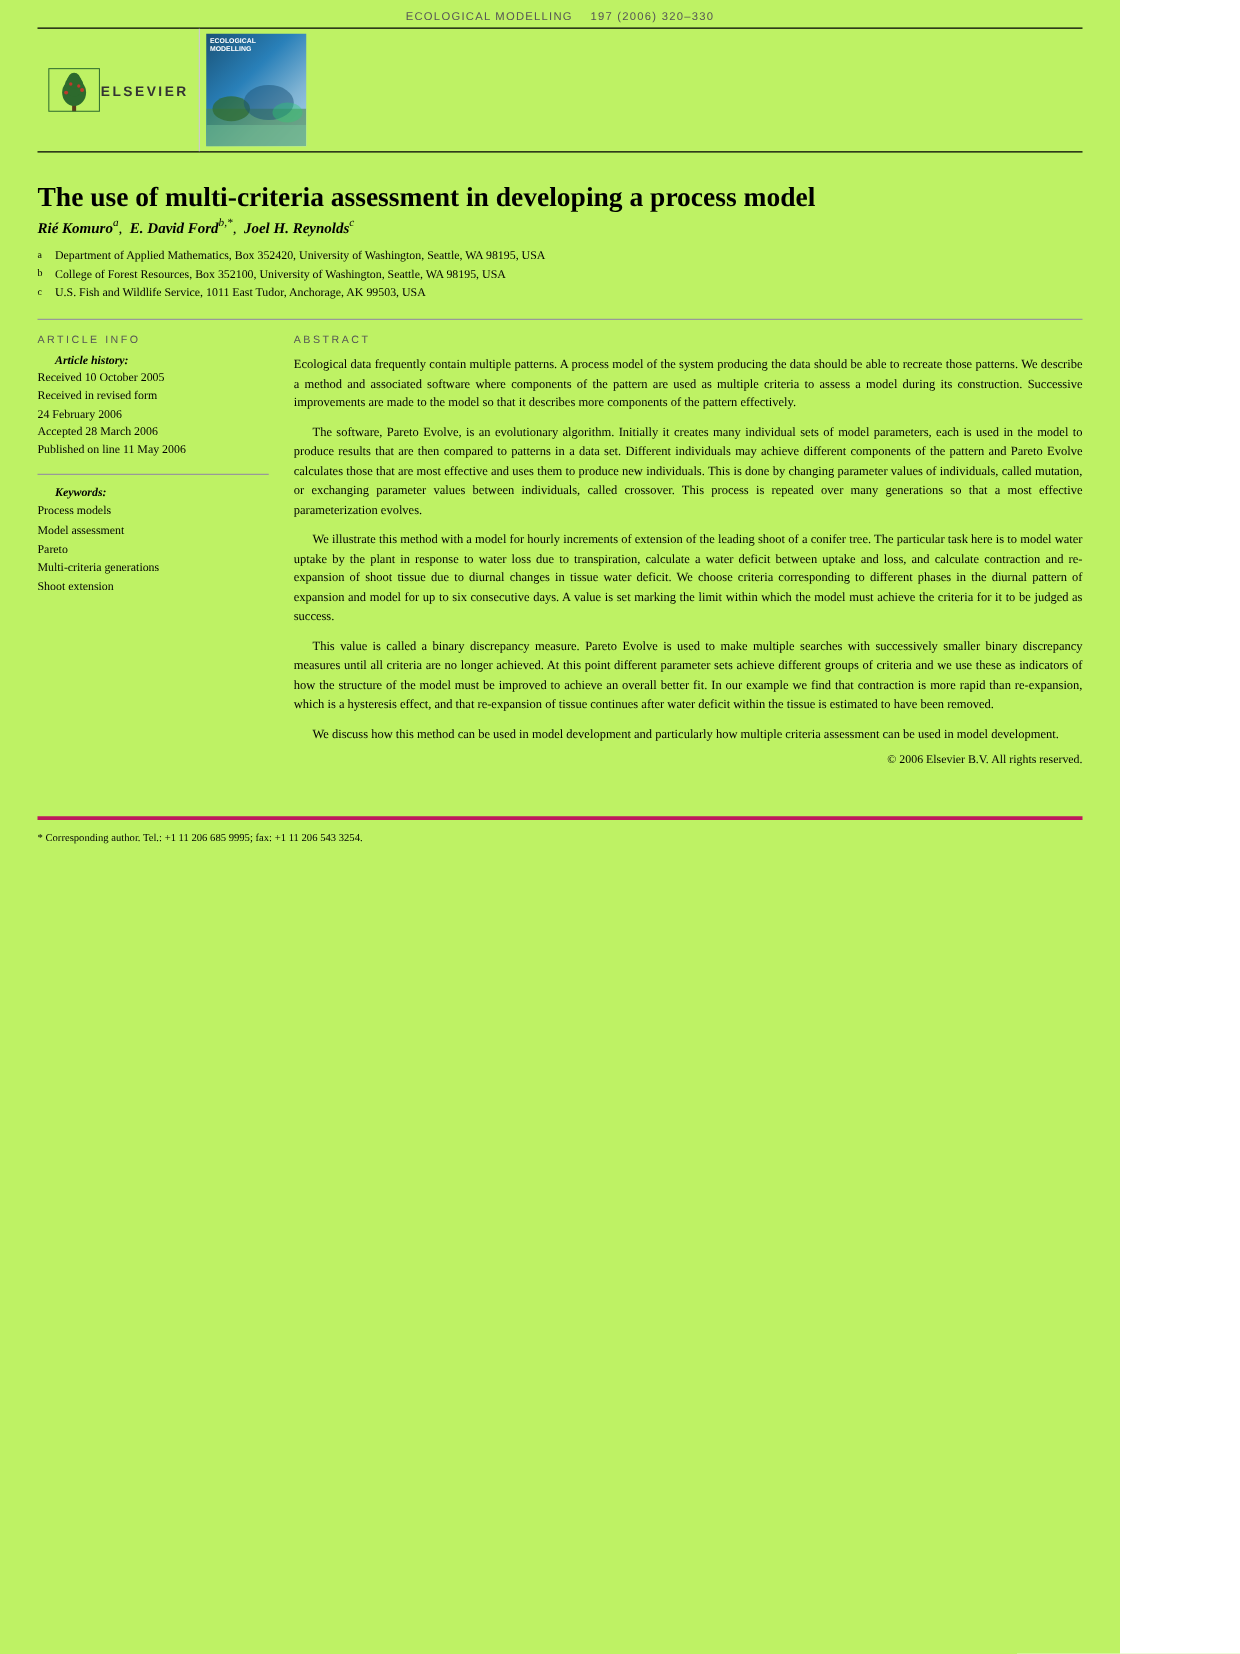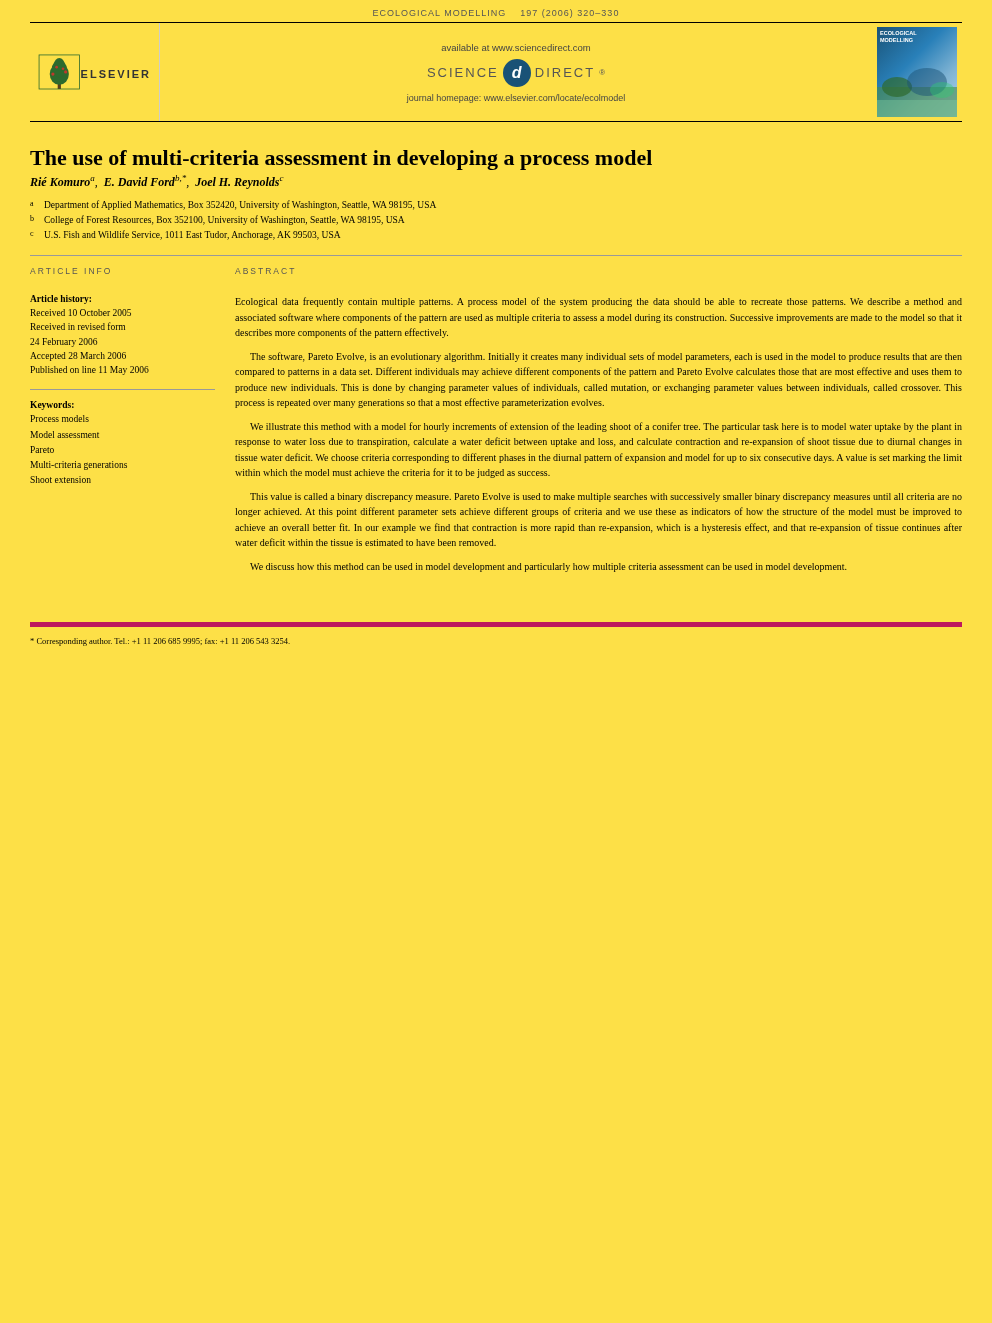--- a/index.html
+++ b/index.html
@@ -6,23 +6,23 @@
     body {
       background: #fff;
       font-family: 'Times New Roman', Times, serif;
       font-size: 10.5px;
       color: #000;
       width: 992px;
       min-height: 1323px;
     }
 
     .page {
-      width: 992px;
+      width: 896px;
       min-height: 1323px;
-      background: #fde047;
+      background: #bef264;
       padding: 0;
     }
 
     
     .journal-header {
       text-align: center;
       font-size: 9px;
       letter-spacing: 1px;
       color: #555;
       padding: 8px 0 4px 0;
@@ -214,31 +214,33 @@
 
     .right-col {
       flex: 1;
     }
 
     .section-label {
       font-family: Arial, sans-serif;
       font-size: 8.5px;
       letter-spacing: 2px;
       color: #555;
-      margin-bottom: 18px;
+      margin-bottom: 8px;
     }
 
     .article-info-section {
       margin-bottom: 12px;
     }
 
     .info-heading {
+      font-style: italic;
       font-size: 9.5px;
       font-weight: bold;
       margin-bottom: 2px;
+      margin-left: 14px;
     }
 
     .info-text {
       font-size: 9.5px;
       line-height: 1.5;
     }
 
     .keywords-section {
       margin-top: 10px;
     }
@@ -269,21 +271,21 @@
     }
 
     .copyright-line {
       text-align: right;
       font-size: 9.5px;
       margin-top: 6px;
     }
 
     
     .page-footer {
-      border-top: 5px solid #be185d;
+      border-top: 3px solid #be185d;
       margin: 20px 30px 0 30px;
       padding-top: 8px;
     }
 
     .footnote-text {
       font-size: 8.5px;
       line-height: 1.6;
     }
 
     .footnote-email {
@@ -332,34 +334,20 @@
         <circle cx="28" cy="38" r="3" fill="#c0392b"></circle>
         <circle cx="52" cy="34" r="3" fill="#c0392b"></circle>
         <circle cx="35" cy="25" r="2.5" fill="#c0392b"></circle>
         <circle cx="47" cy="28" r="2.5" fill="#c0392b"></circle>
 
         <rect x="2" y="2" width="76" height="64" fill="none" stroke="#2d6a2d" stroke-width="1.5"></rect>
       </svg>
       <div class="elsevier-label">ELSEVIER</div>
     </div>
 
-    <div class="center-header">
-      <div class="available-text">available at www.sciencedirect.com</div>
-
-      <div class="sciencedirect-logo">
-        <span class="sd-science">SCIENCE</span>
-        <div class="sd-d-circle">
-            <em>d</em>
-          </div>
-        <span class="sd-direct">DIRECT</span>
-        <span class="sd-reg">®</span>
-      </div>
-
-      <div class="journal-homepage">journal homepage: www.elsevier.com/locate/ecolmodel</div>
-    </div>
 
     <div class="eco-journal-cover">
       <div class="eco-cover-img">
         <div class="eco-cover-title">ECOLOGICAL<br>MODELLING</div>
 
         <svg style="position:absolute;bottom:0;left:0;width:100%;height:55px;" viewBox="0 0 80 55" xmlns="http://www.w3.org/2000/svg">
           <rect x="0" y="25" width="80" height="30" fill="#4a8a4a" opacity="0.6"></rect>
           <ellipse cx="20" cy="25" rx="15" ry="10" fill="#2d6a2d" opacity="0.7"></ellipse>
           <ellipse cx="50" cy="20" rx="20" ry="14" fill="#1a5276" opacity="0.5"></ellipse>
           <rect x="0" y="38" width="80" height="17" fill="#7dcea0" opacity="0.4"></rect>
@@ -430,20 +418,21 @@
         <div class="section-label">ABSTRACT</div>
 
         <div class="abstract-text">
           <p>Ecological data frequently contain multiple patterns. A process model of the system producing the data should be able to recreate those patterns. We describe a method and associated software where components of the pattern are used as multiple criteria to assess a model during its construction. Successive improvements are made to the model so that it describes more components of the pattern effectively.</p>
           <p>The software, Pareto Evolve, is an evolutionary algorithm. Initially it creates many individual sets of model parameters, each is used in the model to produce results that are then compared to patterns in a data set. Different individuals may achieve different components of the pattern and Pareto Evolve calculates those that are most effective and uses them to produce new individuals. This is done by changing parameter values of individuals, called mutation, or exchanging parameter values between individuals, called crossover. This process is repeated over many generations so that a most effective parameterization evolves.</p>
           <p>We illustrate this method with a model for hourly increments of extension of the leading shoot of a conifer tree. The particular task here is to model water uptake by the plant in response to water loss due to transpiration, calculate a water deficit between uptake and loss, and calculate contraction and re-expansion of shoot tissue due to diurnal changes in tissue water deficit. We choose criteria corresponding to different phases in the diurnal pattern of expansion and model for up to six consecutive days. A value is set marking the limit within which the model must achieve the criteria for it to be judged as success.</p>
           <p>This value is called a binary discrepancy measure. Pareto Evolve is used to make multiple searches with successively smaller binary discrepancy measures until all criteria are no longer achieved. At this point different parameter sets achieve different groups of criteria and we use these as indicators of how the structure of the model must be improved to achieve an overall better fit. In our example we find that contraction is more rapid than re-expansion, which is a hysteresis effect, and that re-expansion of tissue continues after water deficit within the tissue is estimated to have been removed.</p>
           <p>We discuss how this method can be used in model development and particularly how multiple criteria assessment can be used in model development.</p>
         </div>
 
+        <div class="copyright-line">© 2006 Elsevier B.V. All rights reserved.</div>
 
       </div>
     </div>
 
   </div>
 
   <div class="page-footer">
     <div class="footnote-text">
       <span>* Corresponding author. Tel.: +1 11 206 685 9995; fax: +1 11 206 543 3254.</span>
     </div>

